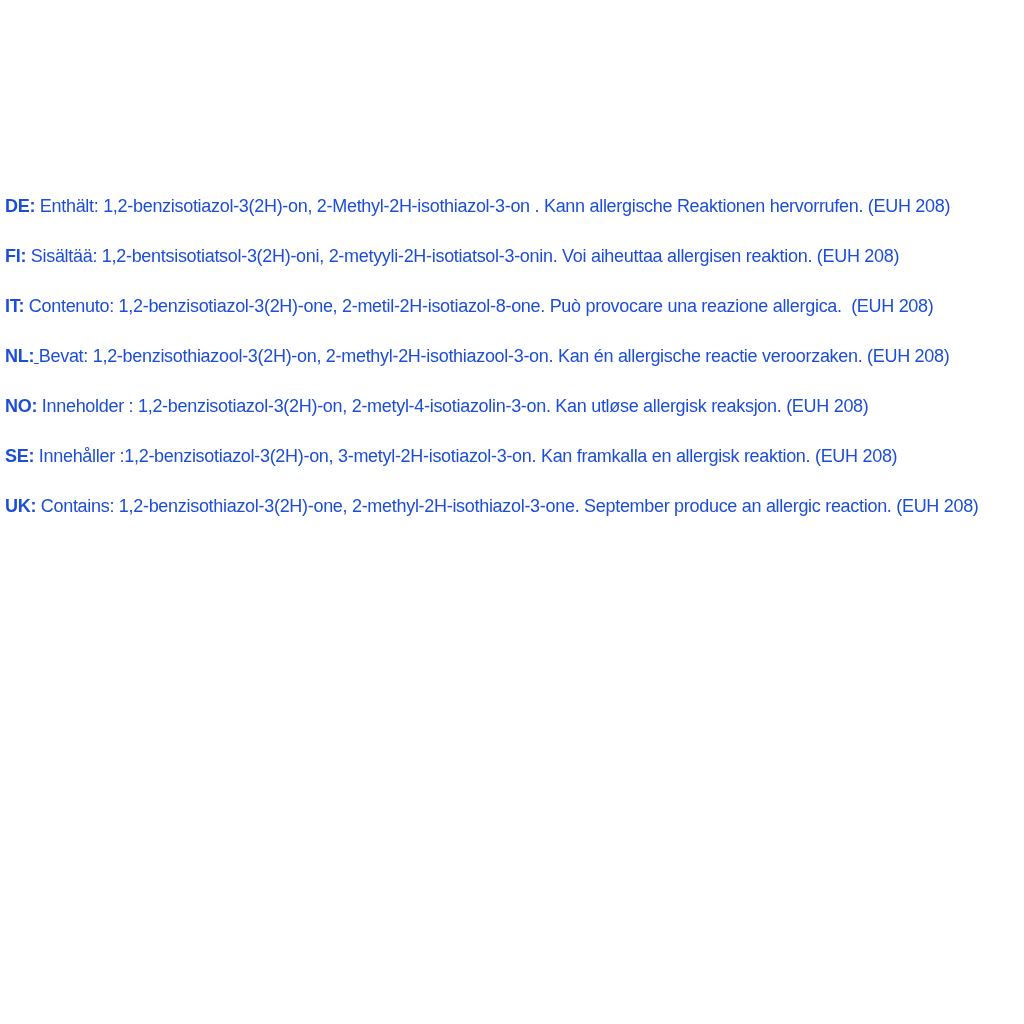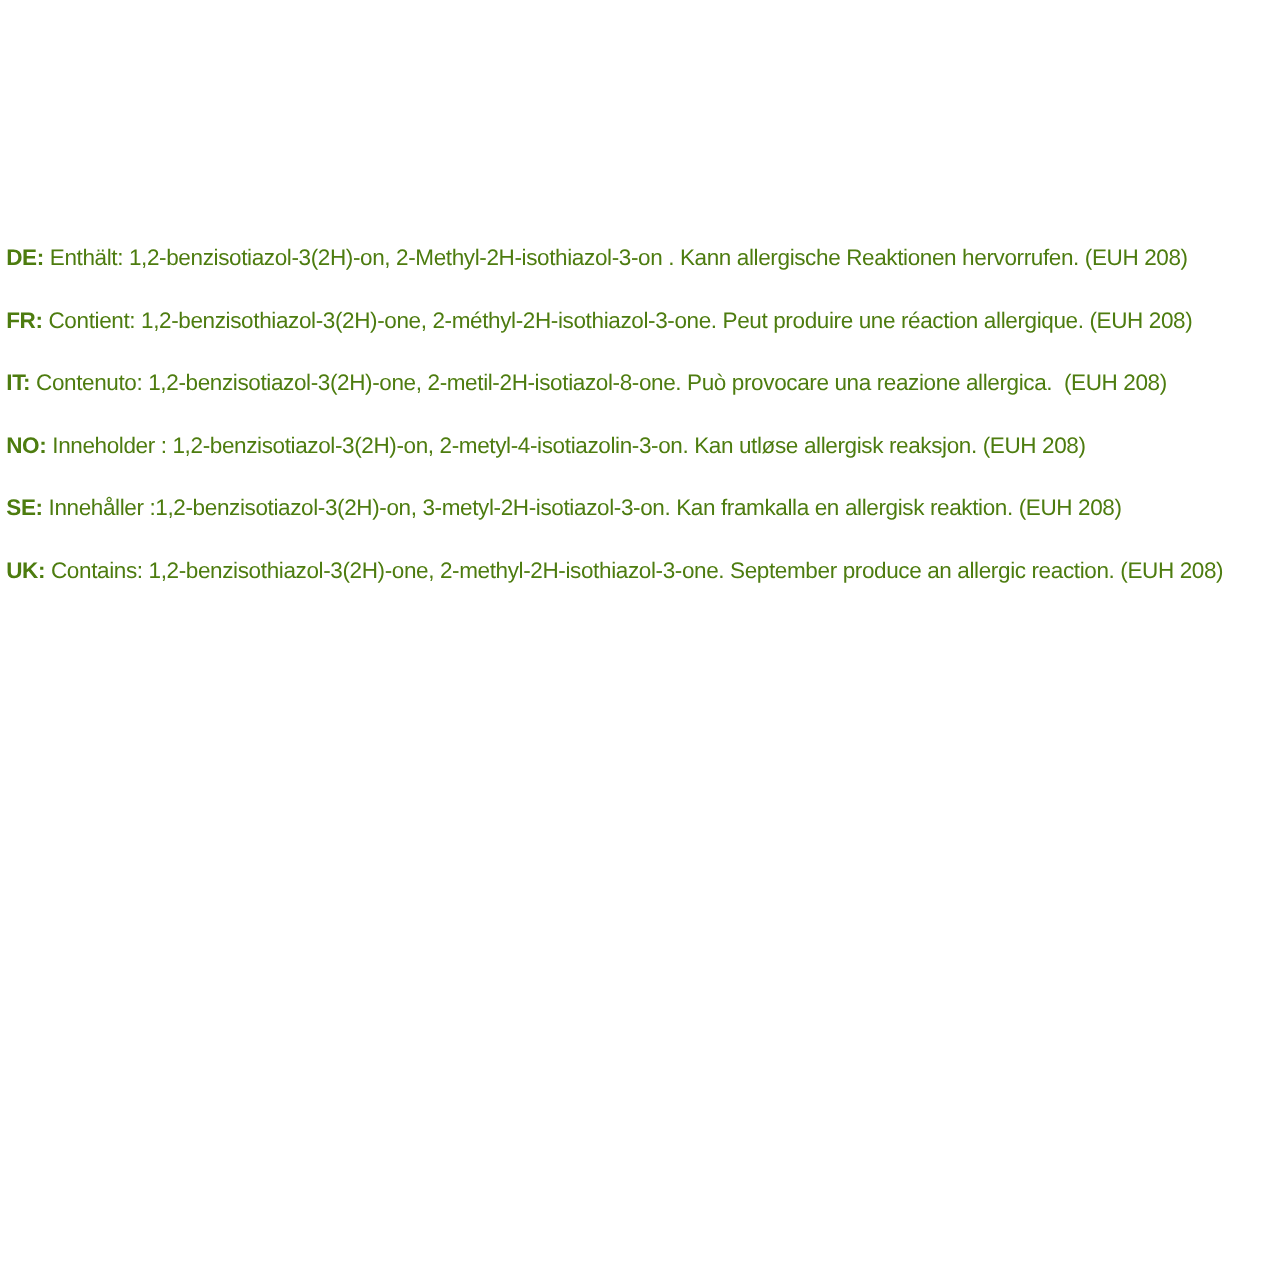--- a/index.html
+++ b/index.html
@@ -36,29 +36,30 @@
   .label-space.u {
     text-decoration: underline;
   }
   .stmt-text {
     white-space: pre-wrap;
   }
 </style>
 </head>
 <body style="background: rgb(255, 255, 255);">
 
-<main class="page" style="color: #4d7c0f;">
+<main class="page" style="color: #1d4ed8;">
   <p class="statement"><span class="lang-label">DE:</span><span class="label-space"> </span><span class="stmt-text">Enthält: 1,2-benzisotiazol-3(2H)-on, 2-Methyl-2H-isothiazol-3-on . Kann allergische Reaktionen hervorrufen. (EUH 208)</span></p>
 
 
 
+  <p class="statement"><span class="lang-label">FI:</span><span class="label-space"> </span><span class="stmt-text">Sisältää: 1,2-bentsisotiatsol-3(2H)-oni, 2-metyyli-2H-isotiatsol-3-onin. Voi aiheuttaa allergisen reaktion. (EUH 208)</span></p>
 
-  <p class="statement"><span class="lang-label">FR:</span><span class="label-space"> </span><span class="stmt-text">Contient: 1,2-benzisothiazol-3(2H)-one, 2-méthyl-2H-isothiazol-3-one. Peut produire une réaction allergique. (EUH 208)</span></p>
 
   <p class="statement"><span class="lang-label">IT:</span><span class="label-space"> </span><span class="stmt-text">Contenuto: 1,2-benzisotiazol-3(2H)-one, 2-metil-2H-isotiazol-8-one. Può provocare una reazione allergica.  (EUH 208)</span></p>
 
+  <p class="statement"><span class="lang-label">NL:</span><span class="label-space u"> </span><span class="stmt-text">Bevat: 1,2-benzisothiazool-3(2H)-on, 2-methyl-2H-isothiazool-3-on. Kan én allergische reactie veroorzaken. (EUH 208)</span></p>
 
   <p class="statement"><span class="lang-label">NO:</span><span class="label-space"> </span><span class="stmt-text">Inneholder : 1,2-benzisotiazol-3(2H)-on, 2-metyl-4-isotiazolin-3-on. Kan utløse allergisk reaksjon. (EUH 208)</span></p>
 
   <p class="statement"><span class="lang-label">SE:</span><span class="label-space"> </span><span class="stmt-text">Innehåller :1,2-benzisotiazol-3(2H)-on, 3-metyl-2H-isotiazol-3-on. Kan framkalla en allergisk reaktion. (EUH 208)</span></p>
 
   <p class="statement"><span class="lang-label">UK:</span><span class="label-space"> </span><span class="stmt-text">Contains: 1,2-benzisothiazol-3(2H)-one, 2-methyl-2H-isothiazol-3-one. September produce an allergic reaction. (EUH 208)</span></p>
 </main>
 
 </body></html>

